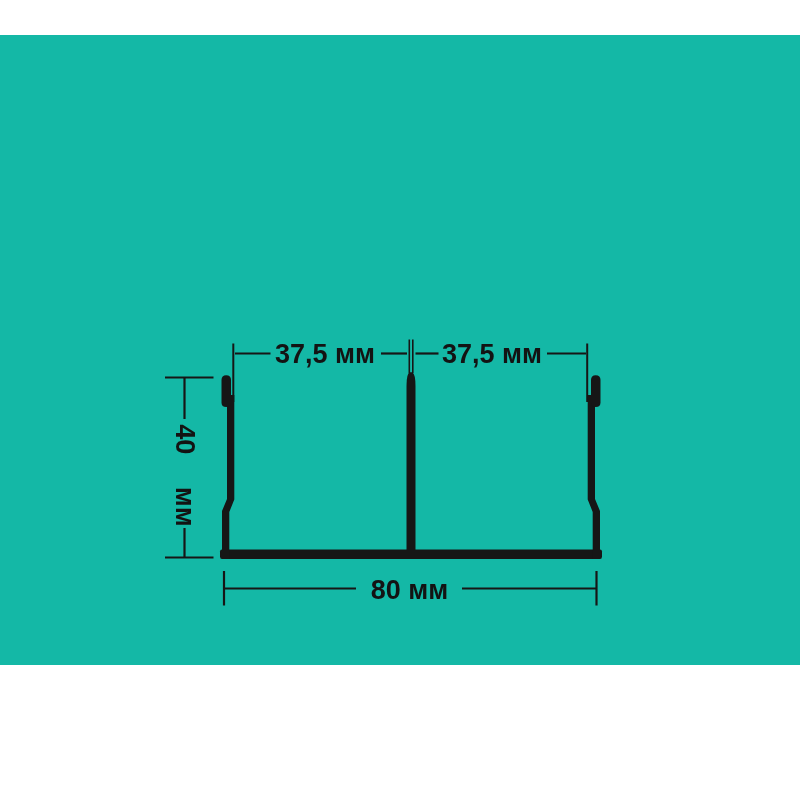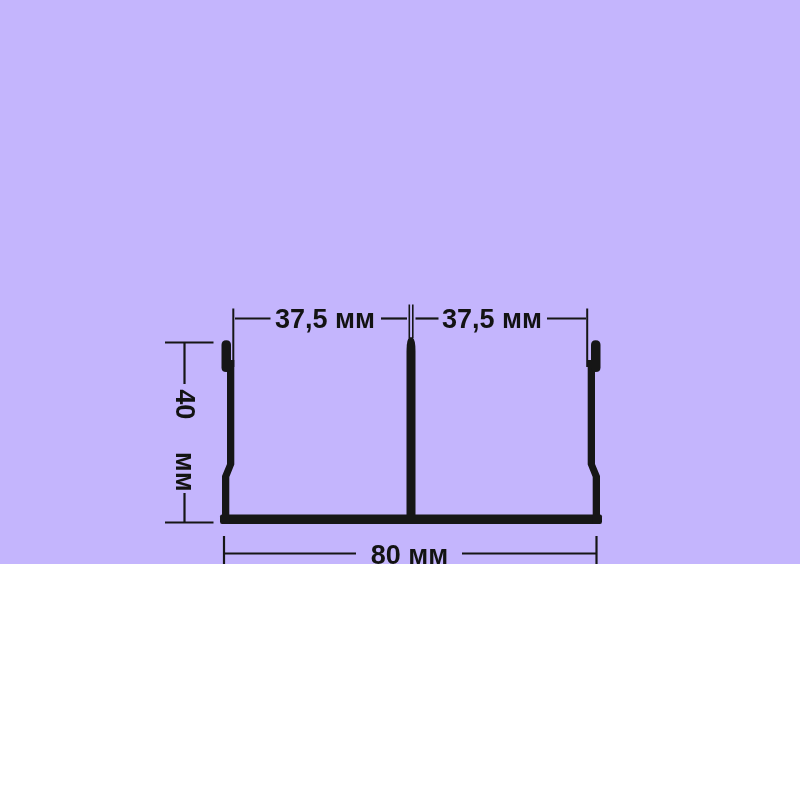--- a/index.html
+++ b/index.html
@@ -1,16 +1,16 @@
 <!DOCTYPE html>
 <html><head>
 <meta charset="utf-8">
 <style>
   html,body{margin:0;padding:0;background:#ffffff;}
-  .stage{position:relative;width:800px;height:564px;background:#c4b5fd;overflow:hidden;}
+  .stage{position:relative;width:800px;height:630px;background:#14b8a6;overflow:hidden;margin-top:35px;}
   svg{position:absolute;left:0;top:0;filter:blur(0.4px);}
   text{font-family:"Liberation Sans",sans-serif;}
 </style>
 </head>
 <body>
 <div class="stage">
 <svg width="800" height="800" viewBox="0 0 800 800">
 
   <g stroke="#161616" stroke-width="2.2" fill="none">
     <line x1="235" y1="318.5" x2="270.5" y2="318.5"></line>

